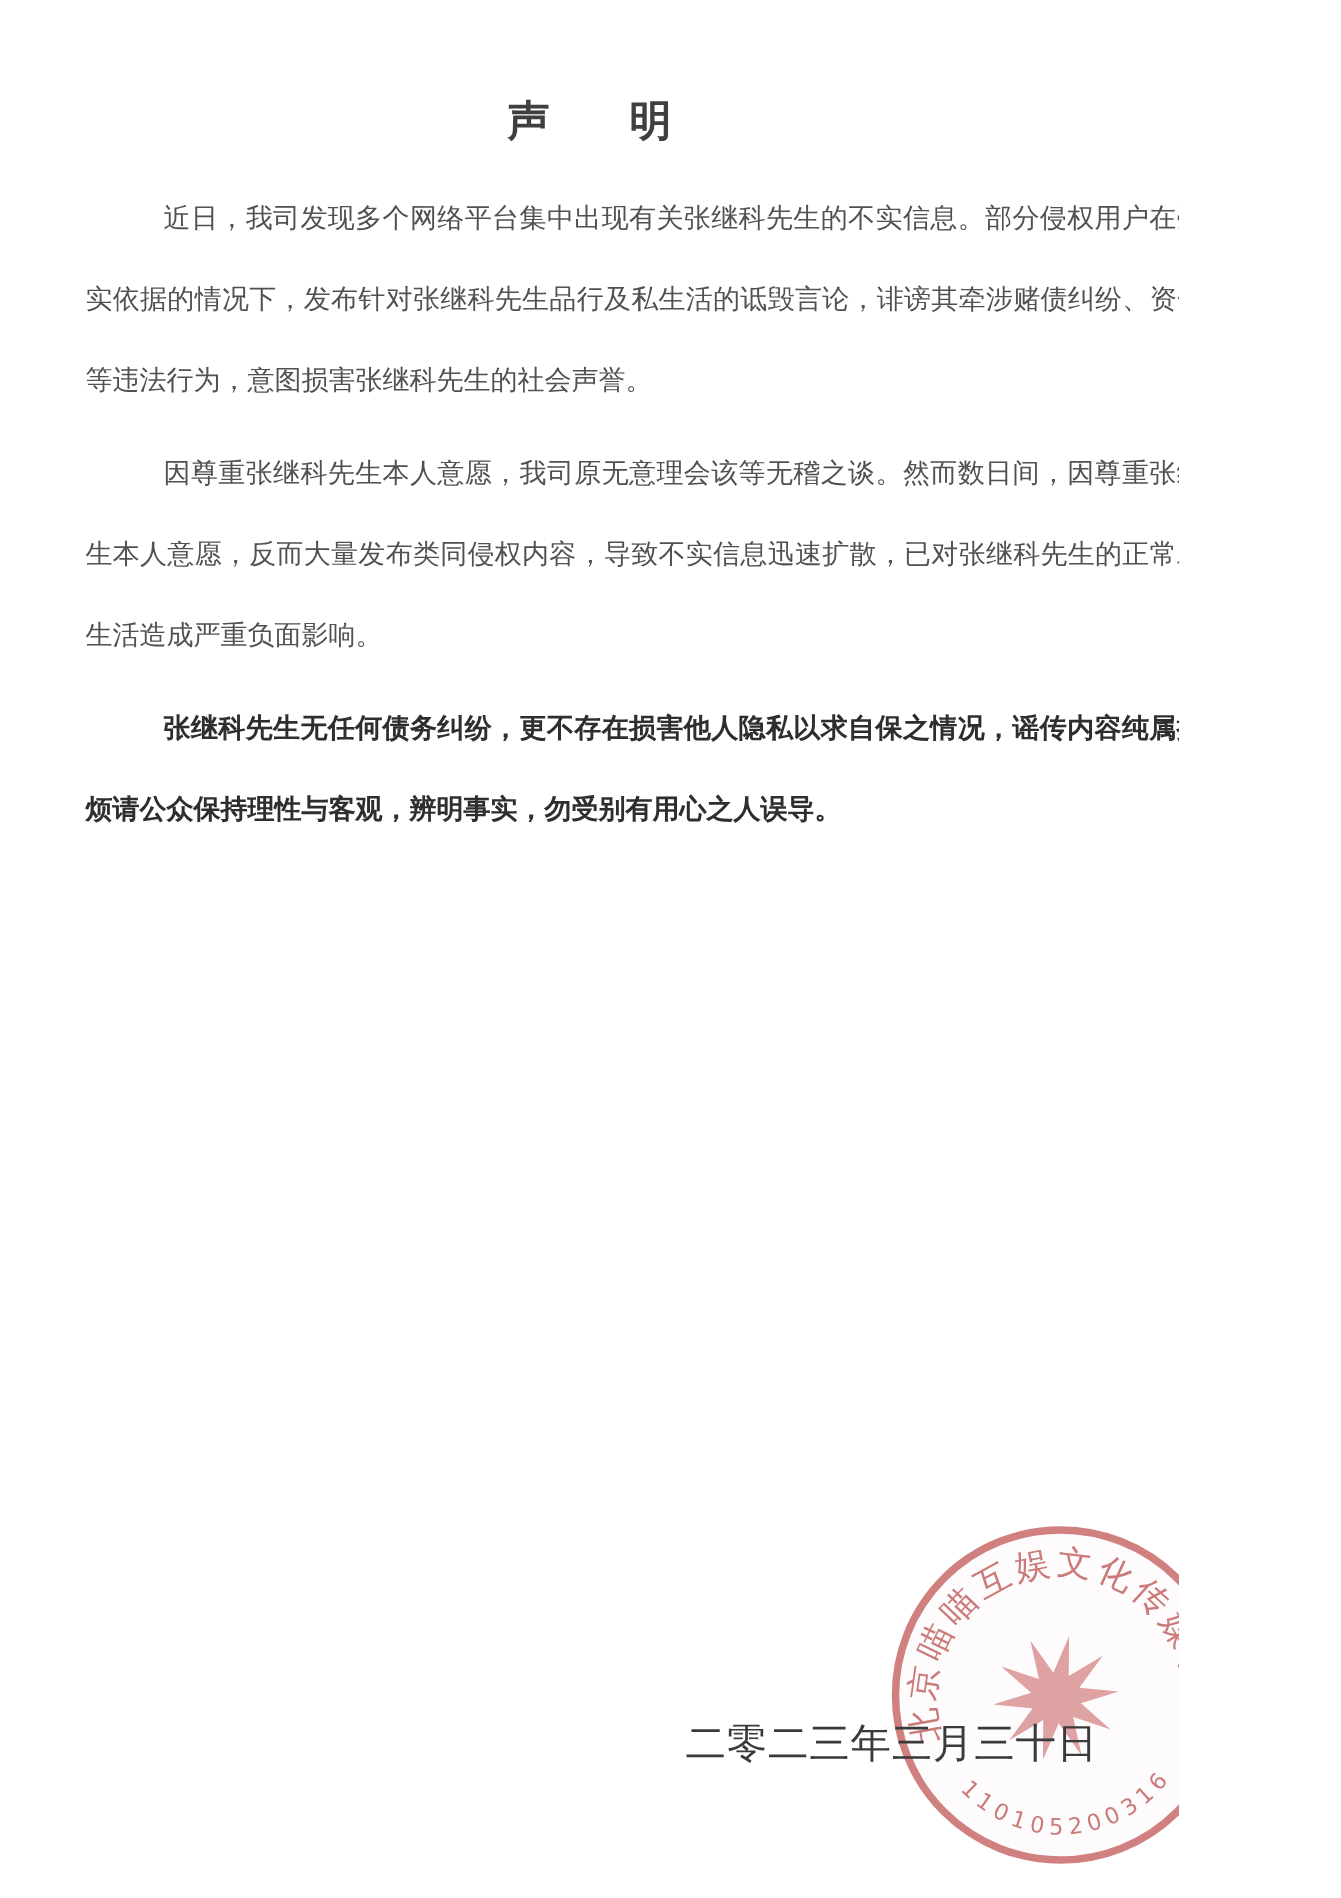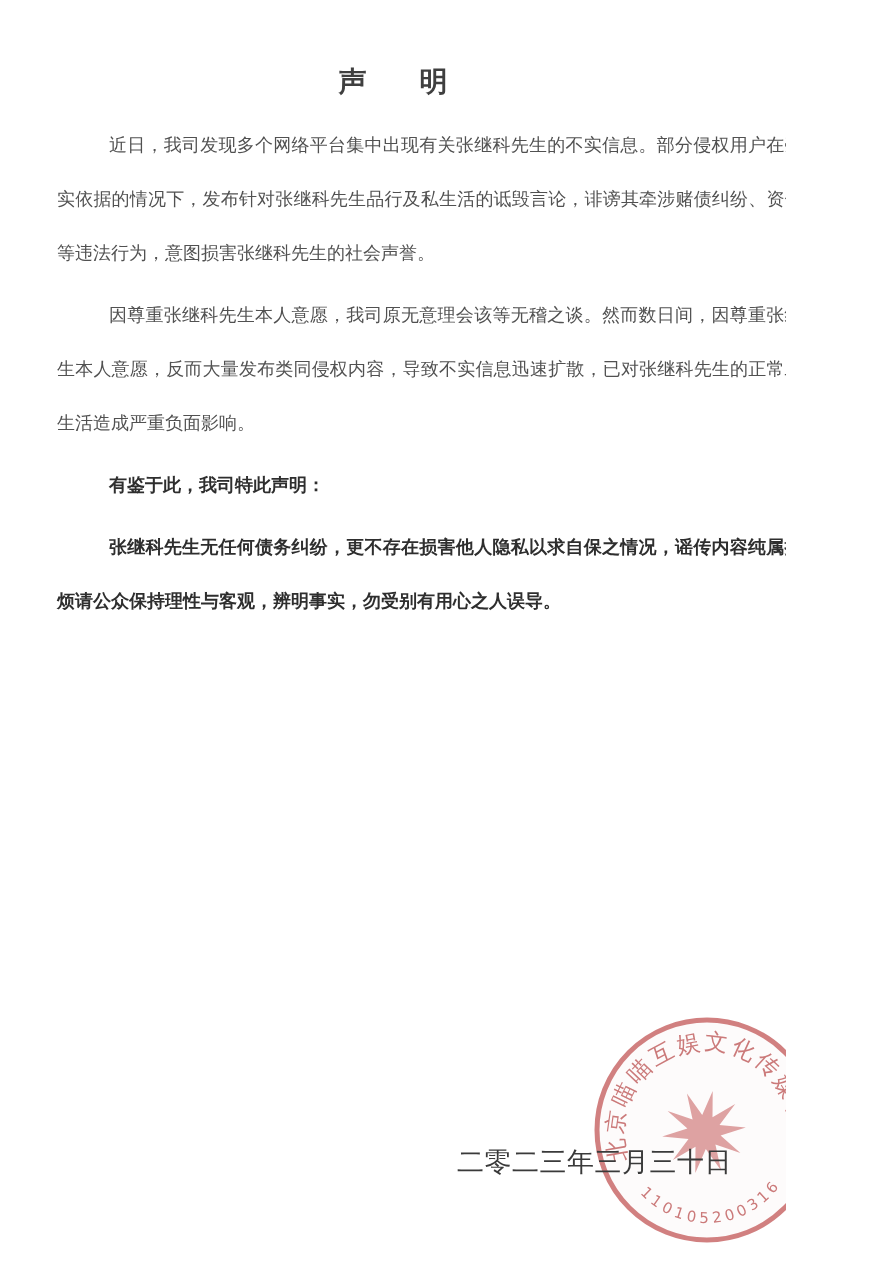--- a/index.html
+++ b/index.html
@@ -85,21 +85,20 @@
 </head>
 <body>
 
 <div class="page">
 
   <h1 class="title">声明</h1>
 
   <div class="content">
     <p class="para">近日，我司发现多个网络平台集中出现有关张继科先生的不实信息。部分侵权用户在毫无事实依据的情况下，发布针对张继科先生品行及私生活的诋毁言论，诽谤其牵涉赌债纠纷、资金诈骗等违法行为，意图损害张继科先生的社会声誉。</p>
     <p class="para">因尊重张继科先生本人意愿，我司原无意理会该等无稽之谈。然而数日间，因尊重张继科先生本人意愿，反而大量发布类同侵权内容，导致不实信息迅速扩散，已对张继科先生的正常工作及生活造成严重负面影响。</p>
-    <p class="para bold">有鉴于此，我司特此声明：</p>
     <p class="para bold">张继科先生无任何债务纠纷，更不存在损害他人隐私以求自保之情况，谣传内容纯属捏造。烦请公众保持理性与客观，辨明事实，勿受别有用心之人误导。</p>
   </div>
 
   <div class="seal">
     <svg width="250" height="257" viewBox="0 0 250 257" xmlns="http://www.w3.org/2000/svg">
       <defs>
         <path id="seal-arc-top" d="M 46 154 A 84 84 0 1 1 204 154" fill="none"></path>
         <path id="seal-arc-bottom" d="M 53 179 A 90 90 0 0 0 197 179" fill="none"></path>
       </defs>
       <circle cx="125" cy="122" r="110" fill="rgba(224,150,150,0.05)" stroke="#cb6f6f" stroke-width="5"></circle>

